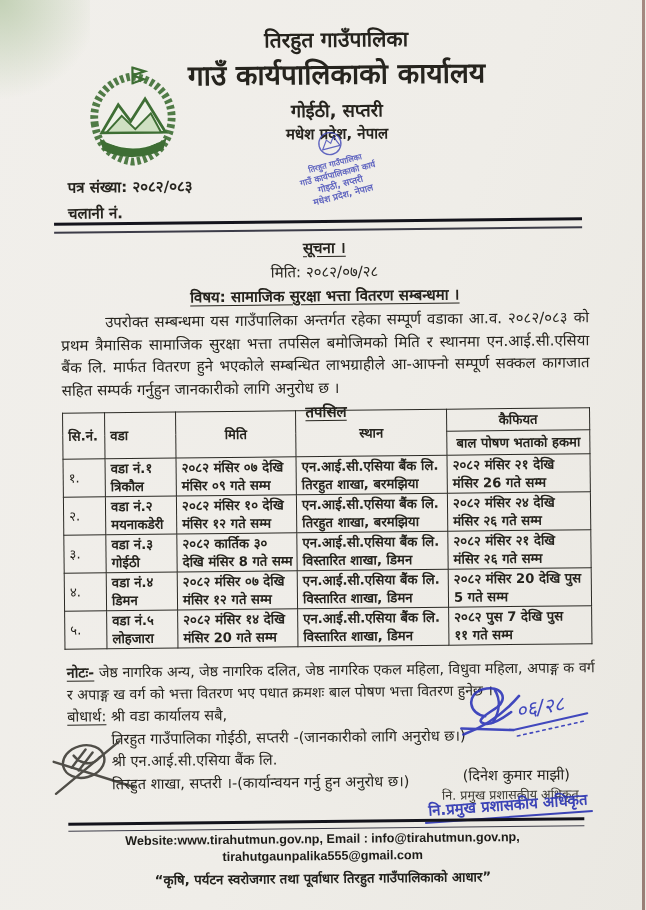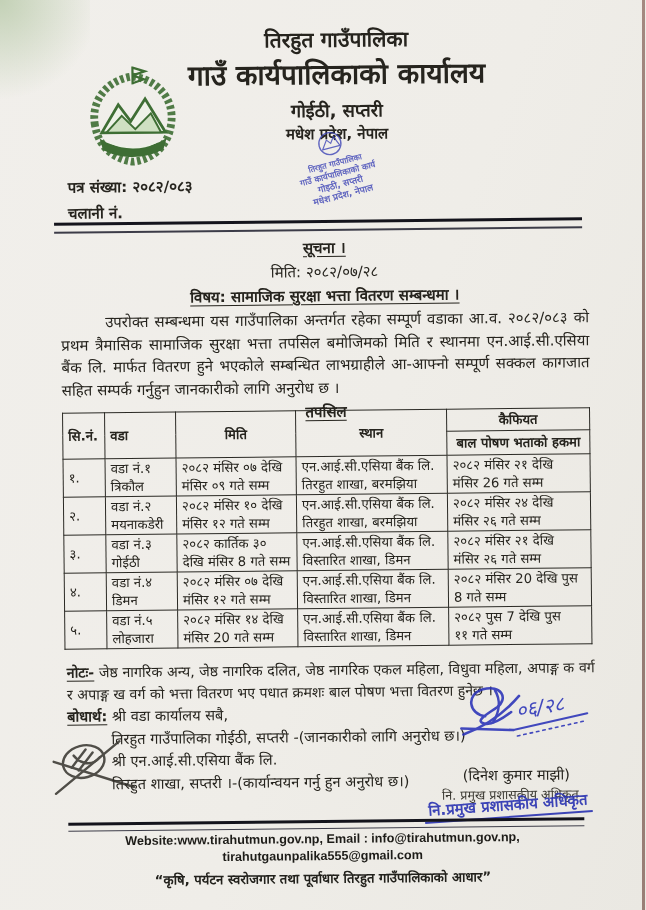--- a/index.html
+++ b/index.html
@@ -49,30 +49,30 @@
   .tapasil{margin-top:2px;text-align:center;font-weight:bold;}
 
   
   table.sched{position:absolute;left:62px;top:410px;width:527px;border-collapse:collapse;table-layout:fixed;}
   table.sched th,table.sched td{border:1.6px solid #2b2a25;padding:1px 5px;overflow:hidden;
     font-size:13.2px;line-height:17.5px;font-weight:normal;vertical-align:middle;}
   table.sched th{font-weight:bold;}
   col.c-sn{width:42px;} col.c-ward{width:71px;} col.c-date{width:120px;} col.c-place{width:151px;} col.c-rem{width:143px;}
   .th-span{vertical-align:bottom;text-align:left;padding-bottom:4px;}
   .th-c{text-align:center;}
-  td .l{display:block;white-space:nowrap;}
+  td .l{display:block;white-space:nowrap;font-weight:bold;}
   td.sn{vertical-align:bottom;padding-bottom:3px;}
   tr.data-row{height:37px;}
   tr.hr1{height:22px;} tr.hr2{height:24px;}
 
   
   .note{position:absolute;left:64px;right:54px;top:659px;font-size:14.2px;line-height:22px;text-align:justify;}
   .note .lbl{font-weight:bold;}
   .cc{position:absolute;left:64px;top:703px;width:400px;font-size:14.6px;line-height:22.5px;}
-  .cc .lbl{font-weight:bold;margin-top:43px;}
+  .cc .lbl{font-weight:normal;margin-top:43px;}
   .cc .ind{margin-left:44px;}
 
   
   .sig-svg{position:absolute;left:452px;top:680px;width:140px;height:78px;}
   .sig-name{position:absolute;left:425px;top:766px;width:175px;text-align:center;font-size:14.6px;}
   .sig-title-printed{position:absolute;left:438px;top:788px;font-size:12.6px;color:#3a3831;white-space:nowrap;}
   .sig-title-stamp{position:absolute;left:420px;top:796px;font-size:15px;font-weight:bold;color:#2a33b2;
     transform:rotate(-3.5deg);border-bottom:2.5px solid #2a33b2;padding:0 4px 2px 4px;white-space:nowrap;opacity:.9;}
   .check-scribble{position:absolute;left:46px;top:733px;width:92px;height:92px;}
 
@@ -219,21 +219,21 @@
       <td>
             <span class="l">२०८२ मंसिर ०७ देखि</span>
             <span class="l">मंसिर १२ गते सम्म</span>
           </td>
       <td>
             <span class="l">एन.आई.सी.एसिया बैंक लि.</span>
             <span class="l">विस्तारित शाखा, डिमन</span>
           </td>
       <td>
             <span class="l">२०८२ मंसिर 20 देखि पुस</span>
-            <span class="l">8 गते सम्म</span>
+            <span class="l">5 गते सम्म</span>
           </td>
     </tr>
     <tr class="data-row">
       <td class="sn">५.</td>
       <td>
             <span class="l">वडा नं.५</span>
             <span class="l">लोहजारा</span>
           </td>
       <td>
             <span class="l">२०८२ मंसिर १४ देखि</span>

